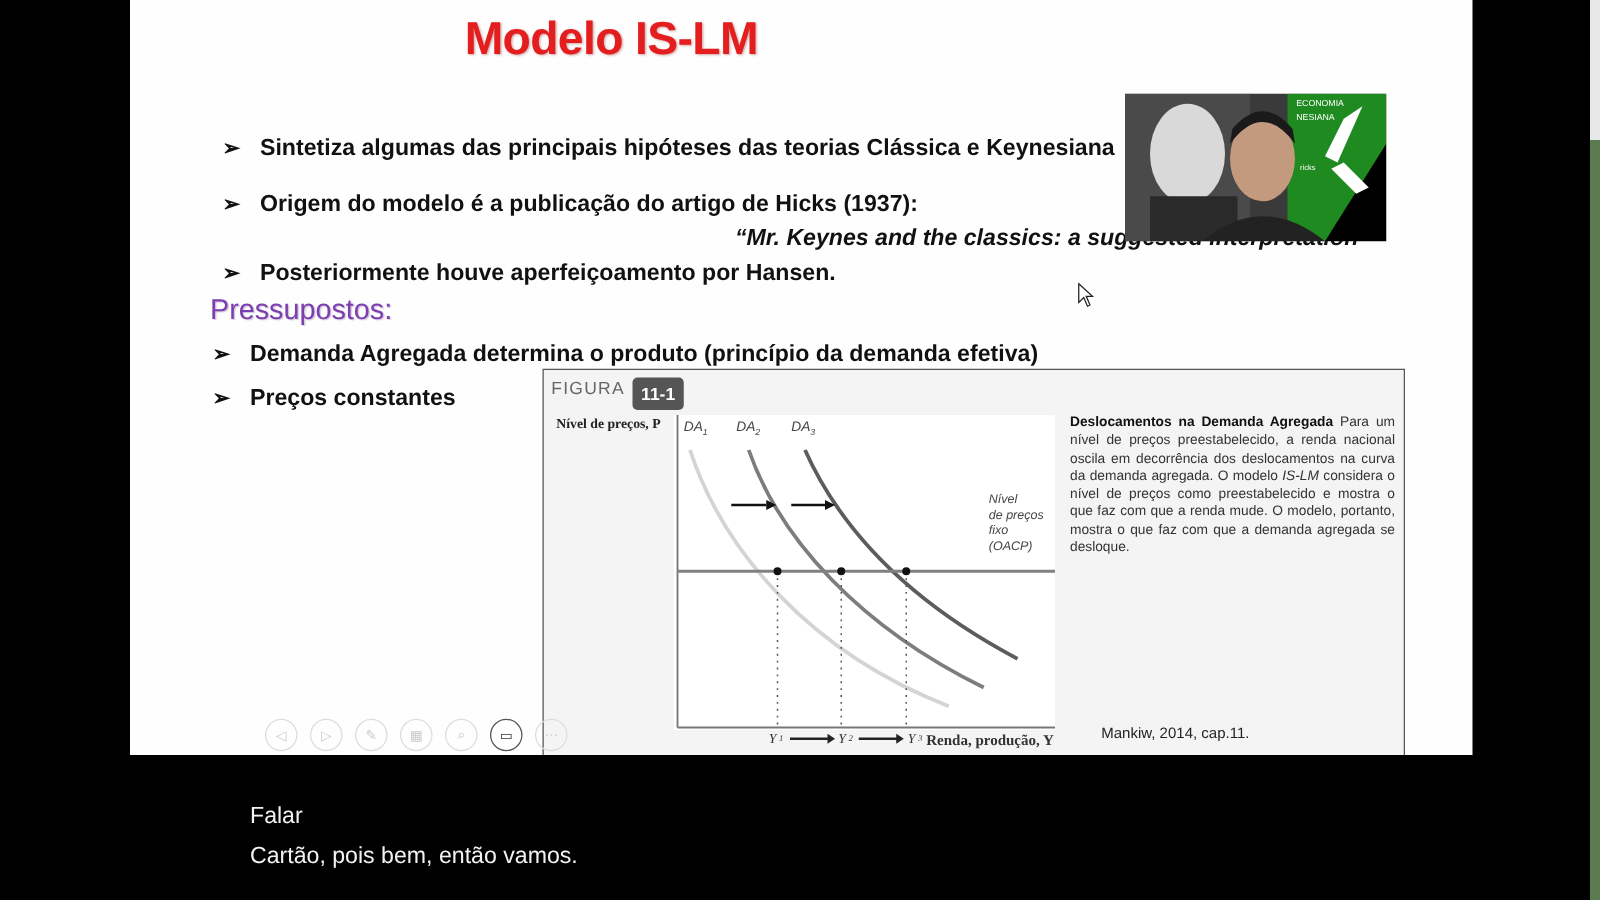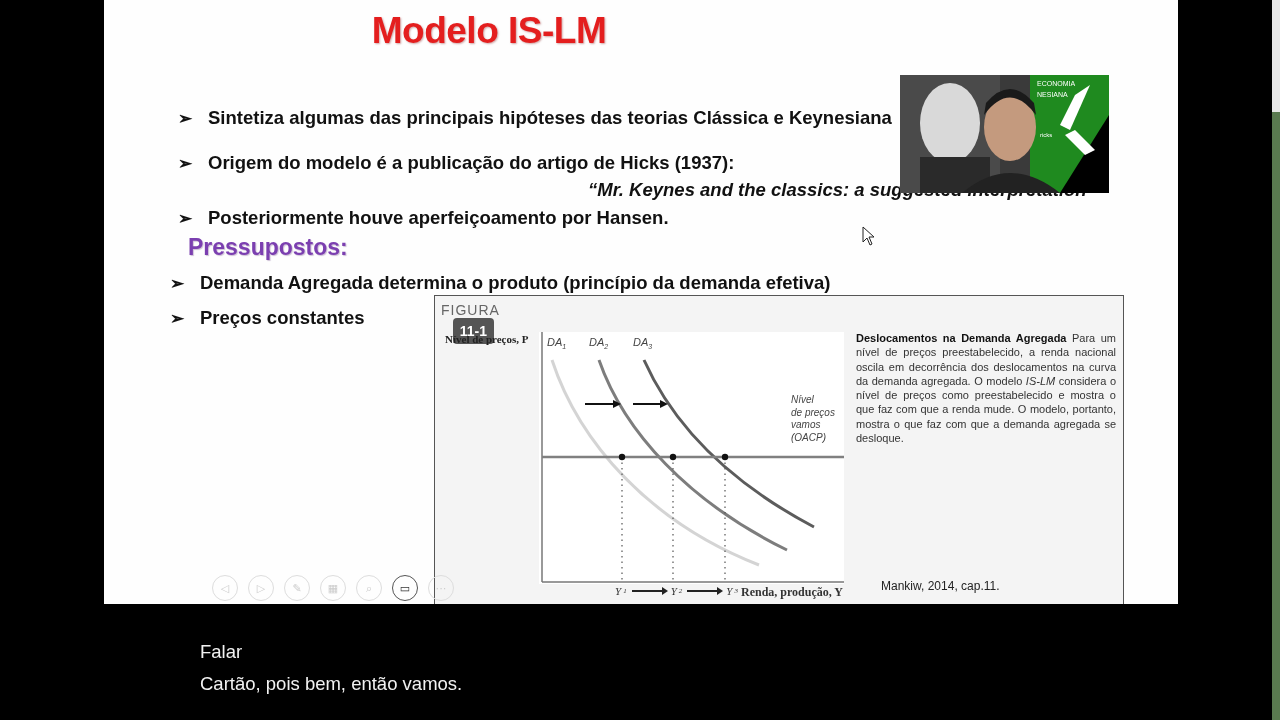--- a/index.html
+++ b/index.html
@@ -3,23 +3,23 @@
 <meta charset="utf-8">
 <style>
   html, body { margin:0; padding:0; }
   body { width:1280px; height:720px; background:#000; position:relative; overflow:hidden; font-family:"Liberation Sans", sans-serif; }
   .slide { position:absolute; left:104px; top:0; width:1074px; height:604px; background:#fefefe; overflow:hidden; }
   .title { position:absolute; left:0; width:770px; text-align:center; top:10px; color:#e41e1e; font-weight:bold; font-size:37px; letter-spacing:-0.5px; text-shadow:1px 1px 2px rgba(120,0,0,0.35); }
   .subtitle { position:absolute; left:72px; top:60px; color:#e41e1e; font-weight:bold; font-size:27px; letter-spacing:-0.3px; text-shadow:1px 1px 2px rgba(120,0,0,0.3); }
   .bullet { position:absolute; font-weight:bold; font-size:18.5px; color:#111; display:flex; align-items:center; white-space:nowrap; }
   .bullet .arrow { display:inline-block; width:30px; font-size:17px; color:#111; }
   .quote { position:absolute; left:484px; top:179px; font-size:18.5px; font-weight:bold; font-style:italic; color:#111; white-space:nowrap; }
-  .section { position:absolute; left:64px; top:234px; color:#7b3fb0; font-weight:bold; font-size:23px; text-shadow:1px 1px 1px rgba(60,0,90,0.25);margin-left:20px; }
+  .section { position:absolute; left:64px; top:234px; color:#7b3fb0; font-weight:normal; font-size:23px; text-shadow:1px 1px 1px rgba(60,0,90,0.25); }
   .figure { position:absolute; left:330px; top:295px; width:688px; height:312px; border:1px solid #555; background:#f4f4f4; }
-  .fig-label { position:absolute; left:6px; top:6px; font-size:14px; color:#666; letter-spacing:1px; display:flex; align-items:center;flex-direction:column; }
+  .fig-label { position:absolute; left:6px; top:6px; font-size:14px; color:#666; letter-spacing:1px; display:flex; align-items:flex-start; }
   .fig-num { display:inline-block; margin-left:6px; background:#555; color:#fff; font-weight:bold; padding:5px 7px; border-radius:4px; font-size:14px; letter-spacing:0; }
   .ylabel { position:absolute; left:10px; top:37px; font-family:"Liberation Serif", serif; font-weight:bold; font-size:11px; color:#222; }
   .chart-area { position:absolute; left:104px; top:36px; width:305px; height:252px; background:#fff; }
   .caption { position:absolute; left:421px; top:35px; width:260px; font-size:11px; line-height:14.3px; color:#333; text-align:justify; }
   .caption b { color:#111;margin-top:48px; }
   .citation { position:absolute; left:777px; top:579px; font-size:12px; color:#222; }
   .webcam { position:absolute; left:900px; top:75px; width:209px; height:118px; background:#2a2a2a; overflow:hidden; }
   .toolbar { position:absolute; left:108px; top:575px; display:flex; gap:10px; }
   .tb-btn { width:24px; height:24px; border-radius:50%; border:1px solid #ddd; display:flex; align-items:center; justify-content:center; color:#ccc; font-size:11px; background:transparent; }
   .tb-btn.active { border-color:#555; color:#333; }
@@ -90,21 +90,21 @@
         <polygon points="74,68 82,72 74,76" fill="#111"></polygon>
         <line x1="94" y1="72" x2="121" y2="72" stroke="#111" stroke-width="2"></line>
         <polygon points="121,68 129,72 121,76" fill="#111"></polygon>
       </svg>
       <div style="position:absolute;left:8px;top:4px;font-style:italic;font-size:11px;color:#444;"><span>DA</span><sub style="font-size:7px">1</sub></div>
       <div style="position:absolute;left:50px;top:4px;font-style:italic;font-size:11px;color:#444;"><span>DA</span><sub style="font-size:7px">2</sub></div>
       <div style="position:absolute;left:94px;top:4px;font-style:italic;font-size:11px;color:#444;"><span>DA</span><sub style="font-size:7px">3</sub></div>
       <div style="position:absolute;left:252px;top:62px;font-style:italic;font-size:10px;line-height:12.5px;color:#444;">
         <div>Nível</div>
         <div>de preços</div>
-        <div>vamos</div>
+        <div>fixo</div>
         <div>(OACP)</div>
       </div>
     </div>
 
     <div style="position:absolute;left:180px;top:289px;font-family:'Liberation Serif',serif;font-style:italic;font-size:11px;color:#333;display:flex;align-items:center;gap:2px;">
       <span>Y</span>
         <sub style="font-size:7px">1</sub>
       <span style="display:inline-block;width:34px;height:2px;background:#222;margin:0 3px;position:relative;">
           <span style="position:absolute;right:-2px;top:-3px;border-left:6px solid #222;border-top:4px solid transparent;border-bottom:4px solid transparent;"></span>
         </span>

